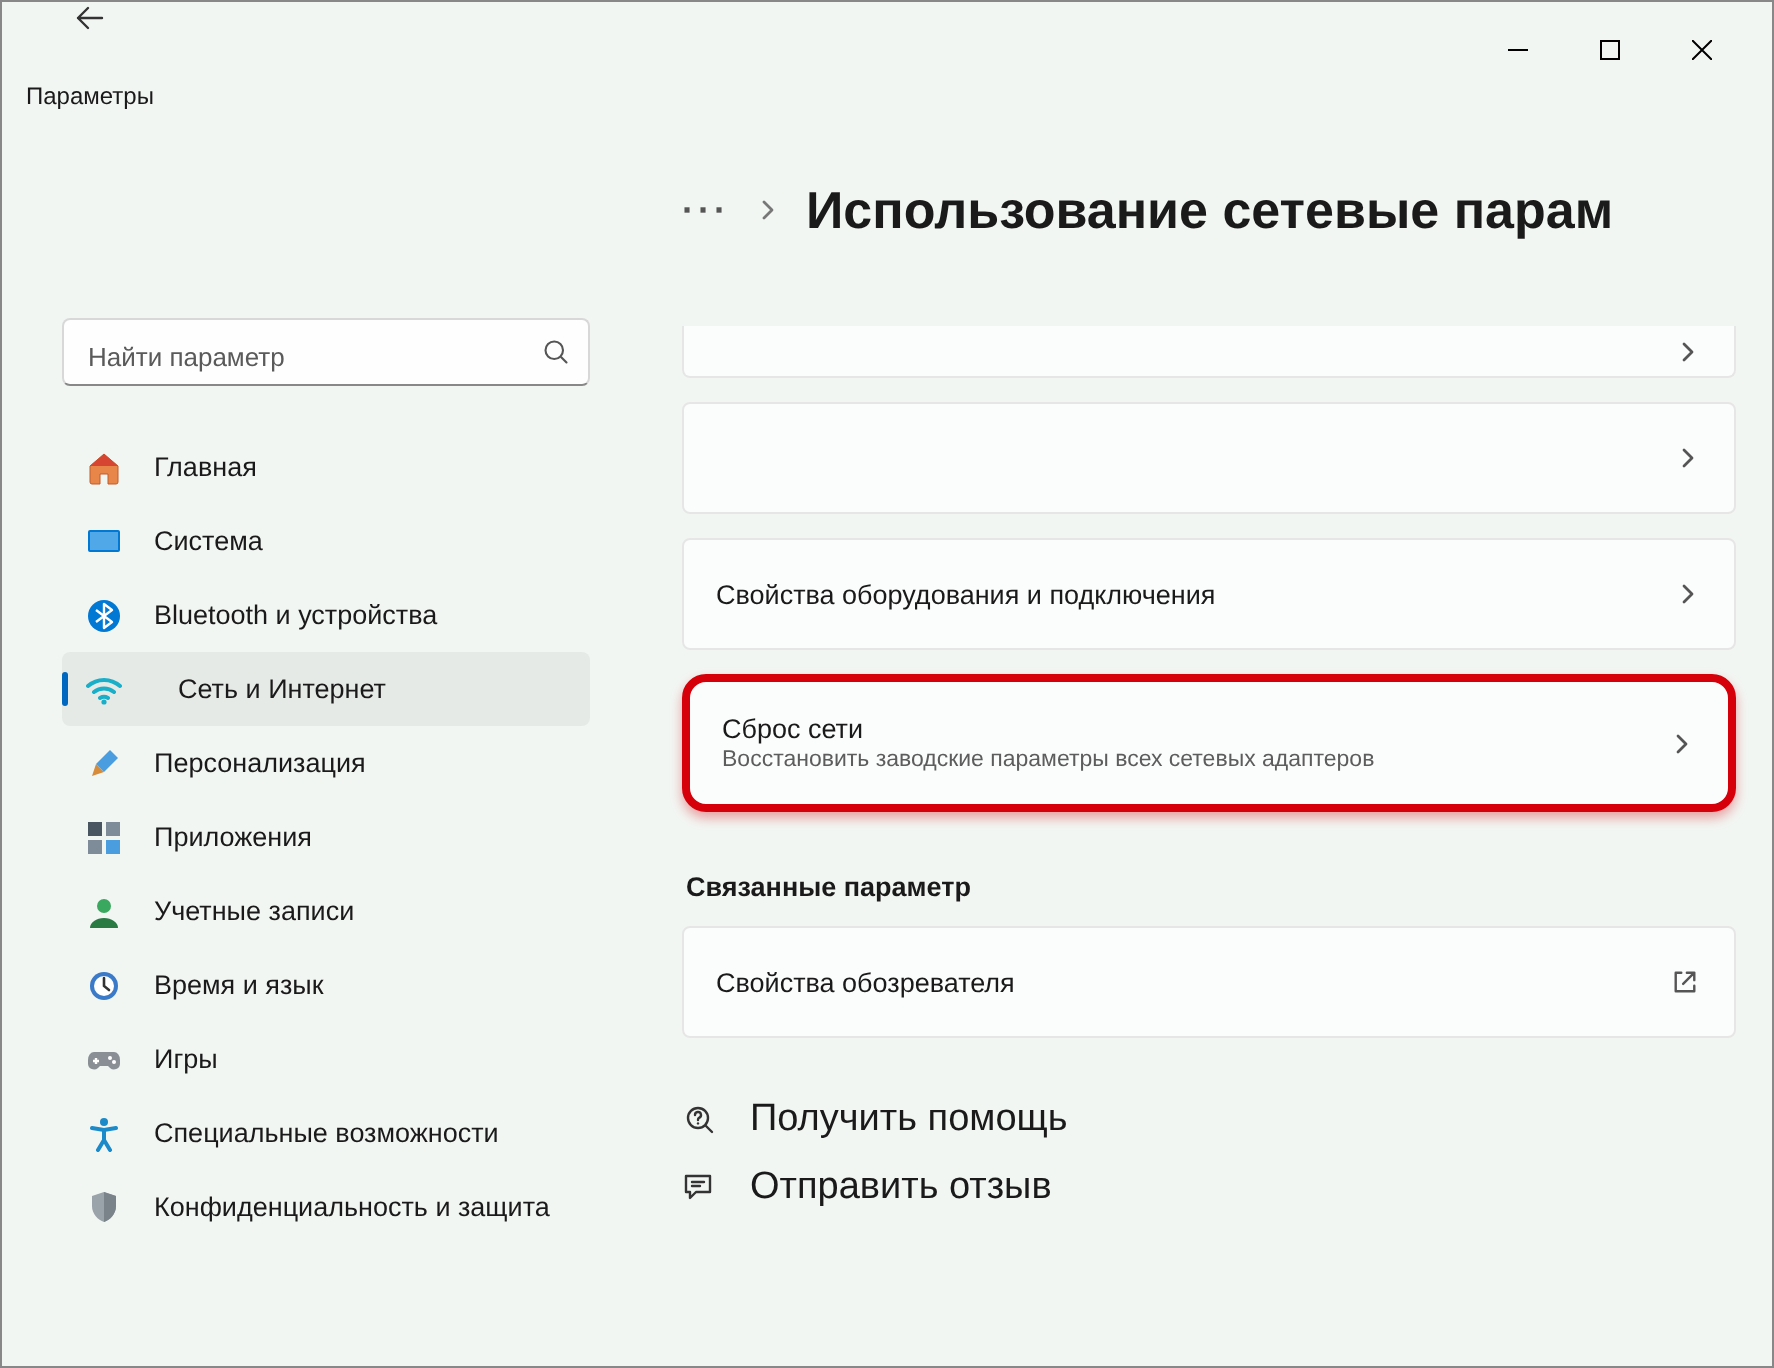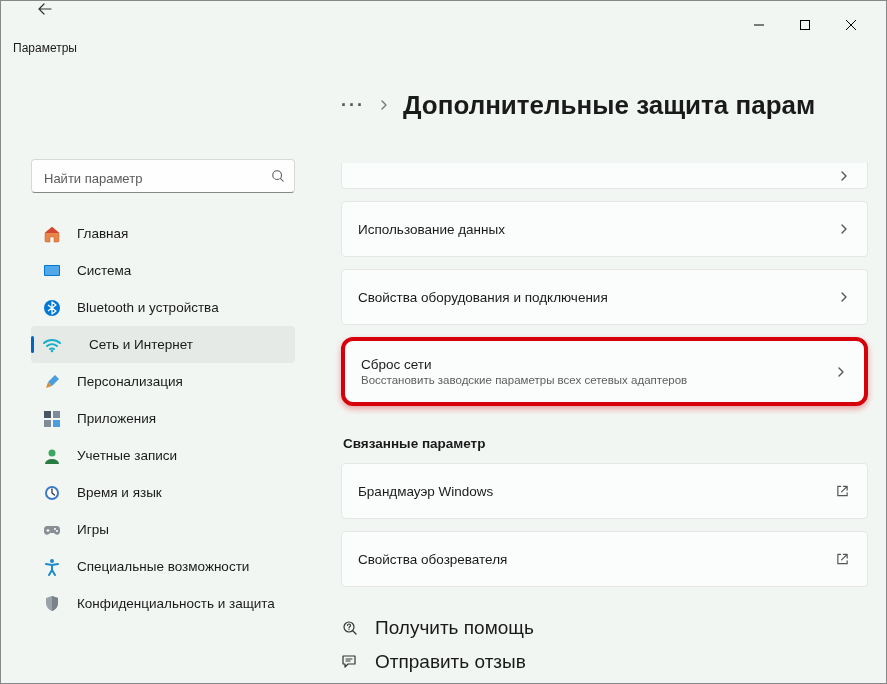--- a/index.html
+++ b/index.html
@@ -302,33 +302,32 @@
   </aside>
 
   <main class="main">
     <div class="breadcrumb">
       <span class="bc-dots">···</span>
       <span class="bc-sep">
         <svg width="10" height="10" viewBox="0 0 10 10">
             <path d="M3 1l4 4-4 4" stroke="#777" stroke-width="1.4" fill="none" stroke-linecap="round" stroke-linejoin="round"></path>
           </svg>
       </span>
-      <span class="bc-current">Дополнительные защита парам</span>
+      <span class="bc-current">Использование сетевые парам</span>
     </div>
 
     <div class="card top-clip">
       <span class="card-arrow">
           <svg width="10" height="10" viewBox="0 0 10 10">
             <path d="M3 1l4 4-4 4" stroke="#555" stroke-width="1.4" fill="none" stroke-linecap="round" stroke-linejoin="round"></path>
           </svg>
         </span>
     </div>
 
     <div class="card">
-      <div class="card-title">Использование данных</div>
       <span class="card-arrow">
           <svg width="10" height="10" viewBox="0 0 10 10">
             <path d="M3 1l4 4-4 4" stroke="#555" stroke-width="1.4" fill="none" stroke-linecap="round" stroke-linejoin="round"></path>
           </svg>
         </span>
     </div>
 
     <div class="card">
       <div class="card-title">Свойства оборудования и подключения</div>
       <span class="card-arrow">
@@ -343,28 +342,20 @@
       <div class="card-desc">Восстановить заводские параметры всех сетевых адаптеров</div>
       <span class="card-arrow">
           <svg width="10" height="10" viewBox="0 0 10 10">
             <path d="M3 1l4 4-4 4" stroke="#555" stroke-width="1.4" fill="none" stroke-linecap="round" stroke-linejoin="round"></path>
           </svg>
         </span>
     </div>
 
     <div class="section-title">Связанные параметр</div>
 
-    <div class="card">
-      <div class="card-title">Брандмауэр Windows</div>
-      <span class="card-arrow">
-          <svg width="13" height="13" viewBox="0 0 14 14">
-            <path d="M5 2H2v10h10V9M8 2h4v4M12 2L6 8" stroke="#555" stroke-width="1.3" fill="none" stroke-linecap="round" stroke-linejoin="round"></path>
-          </svg>
-        </span>
-    </div>
 
     <div class="card">
       <div class="card-title">Свойства обозревателя</div>
       <span class="card-arrow">
           <svg width="13" height="13" viewBox="0 0 14 14">
             <path d="M5 2H2v10h10V9M8 2h4v4M12 2L6 8" stroke="#555" stroke-width="1.3" fill="none" stroke-linecap="round" stroke-linejoin="round"></path>
           </svg>
         </span>
     </div>
 

